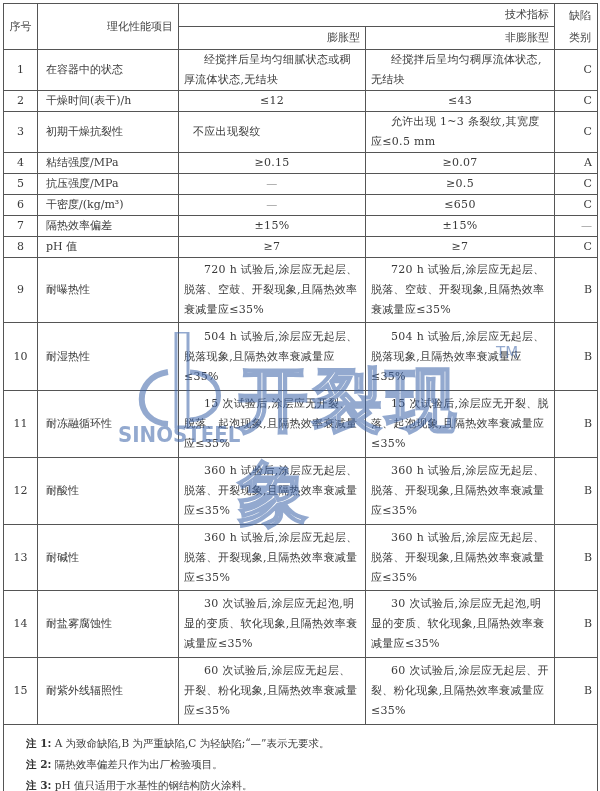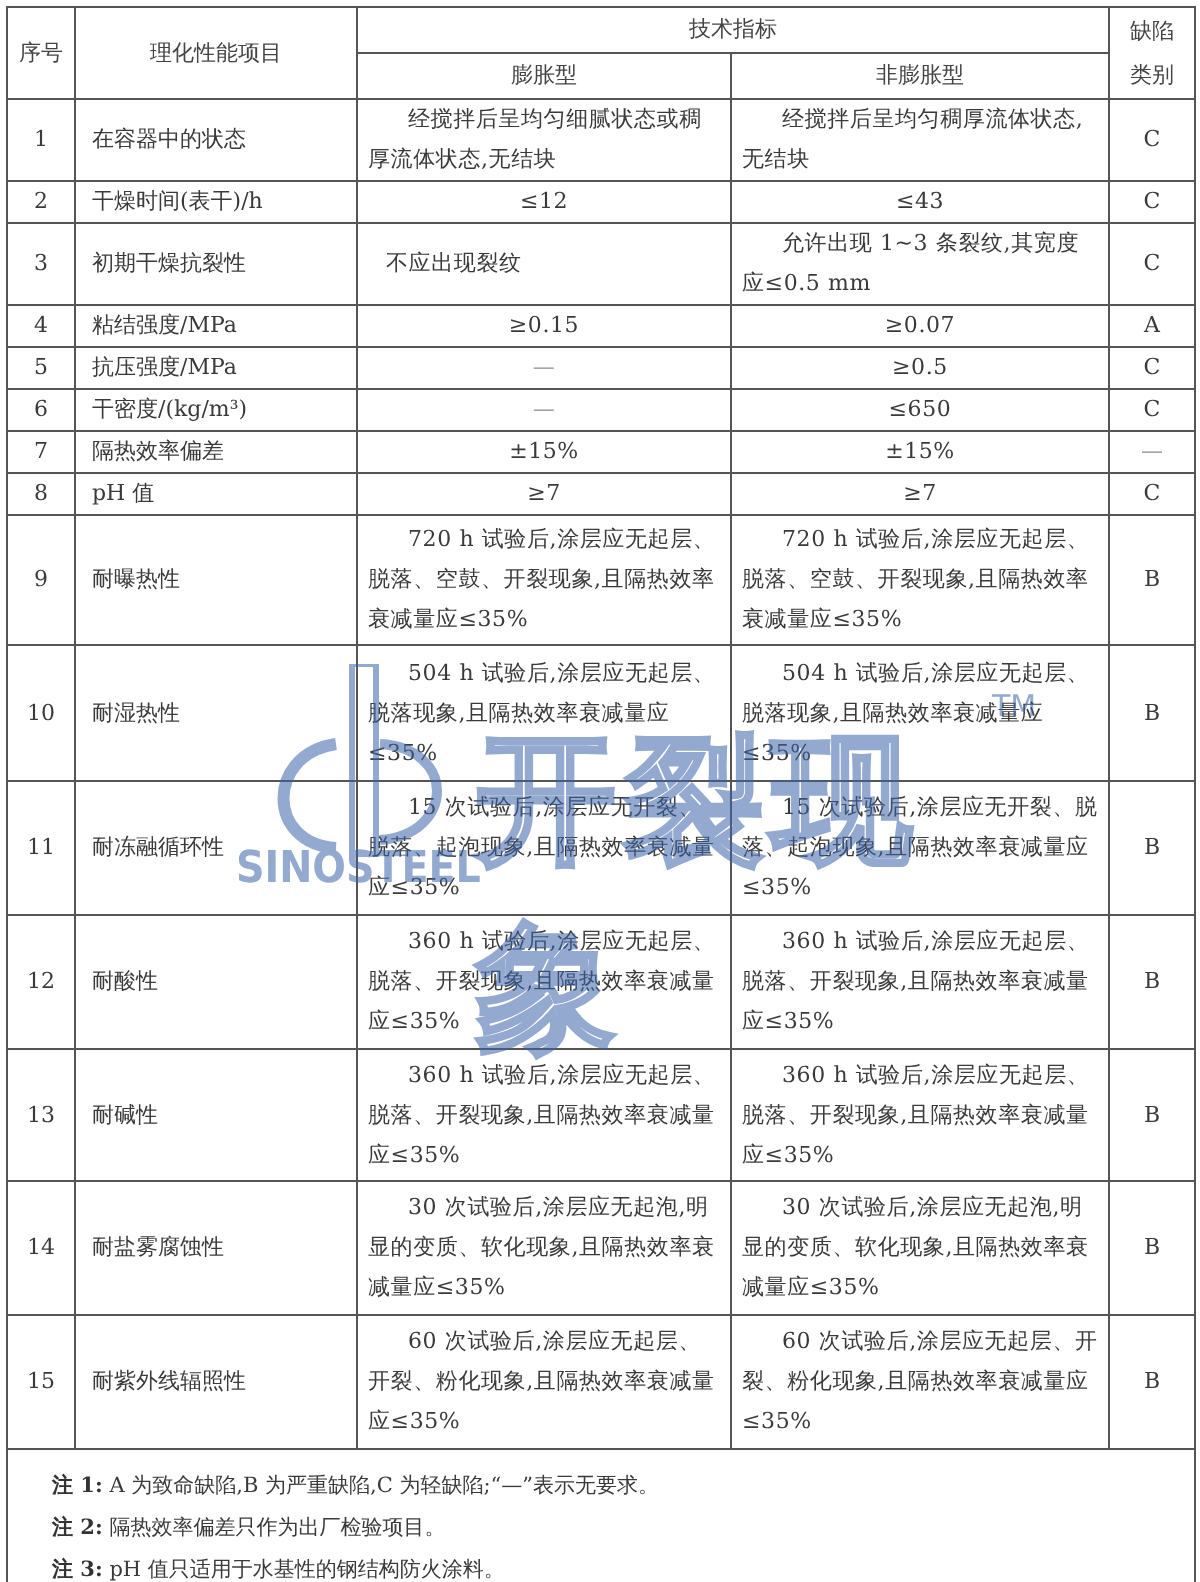--- a/index.html
+++ b/index.html
@@ -6,21 +6,21 @@
   body { width: 600px; height: 791px; position: relative; overflow: hidden;
          font-family: "DejaVu Serif", "Liberation Serif", serif; color: #3a3a3a; }
   table.spec { position: absolute; left: 3px; top: 3px; width: 594px;
                border-collapse: collapse; table-layout: fixed; font-size: 11px; }
   table.spec td, table.spec th { border: 1px solid #555; padding: 0 5px; font-weight: normal;
                line-height: 20px; vertical-align: middle; }
   .c-no { text-align: center; }
   .c-item { text-align: left; padding-left: 8px !important; }
   .c-val { text-align: left; letter-spacing: 0.3px; }
   .c-val.center { text-align: center; }
-  .c-def { text-align: center; }
+  .c-def { text-align: right; }
   th { color: #444; }
   .hdr-row1 th { height: 22px; }
   .hdr-row2 th { height: 22px; }
   .notes { padding: 8px 14px 6px 22px !important; line-height: 21px !important; text-align: left; font-size: 10.5px; }
   .notes b { font-weight: bold; color: #333; text-align: right; }
   .watermark { position: absolute; left: 118px; top: 332px; width: 400px; height: 140px; pointer-events: none; opacity: 0.55; }
   .wm-text { position: absolute; left: 120px; top: 22px; font-size: 70px; color: transparent;
              -webkit-text-stroke: 2px #3b63a8; font-family: "DejaVu Sans", sans-serif; font-weight: bold; letter-spacing: 4px; }
   .wm-sino { position: absolute; left: 0px; top: 90px; font-size: 22px; font-weight: bold; color: #3b63a8;
              font-family: "DejaVu Sans Condensed", "DejaVu Sans", sans-serif; letter-spacing: 0px; }

